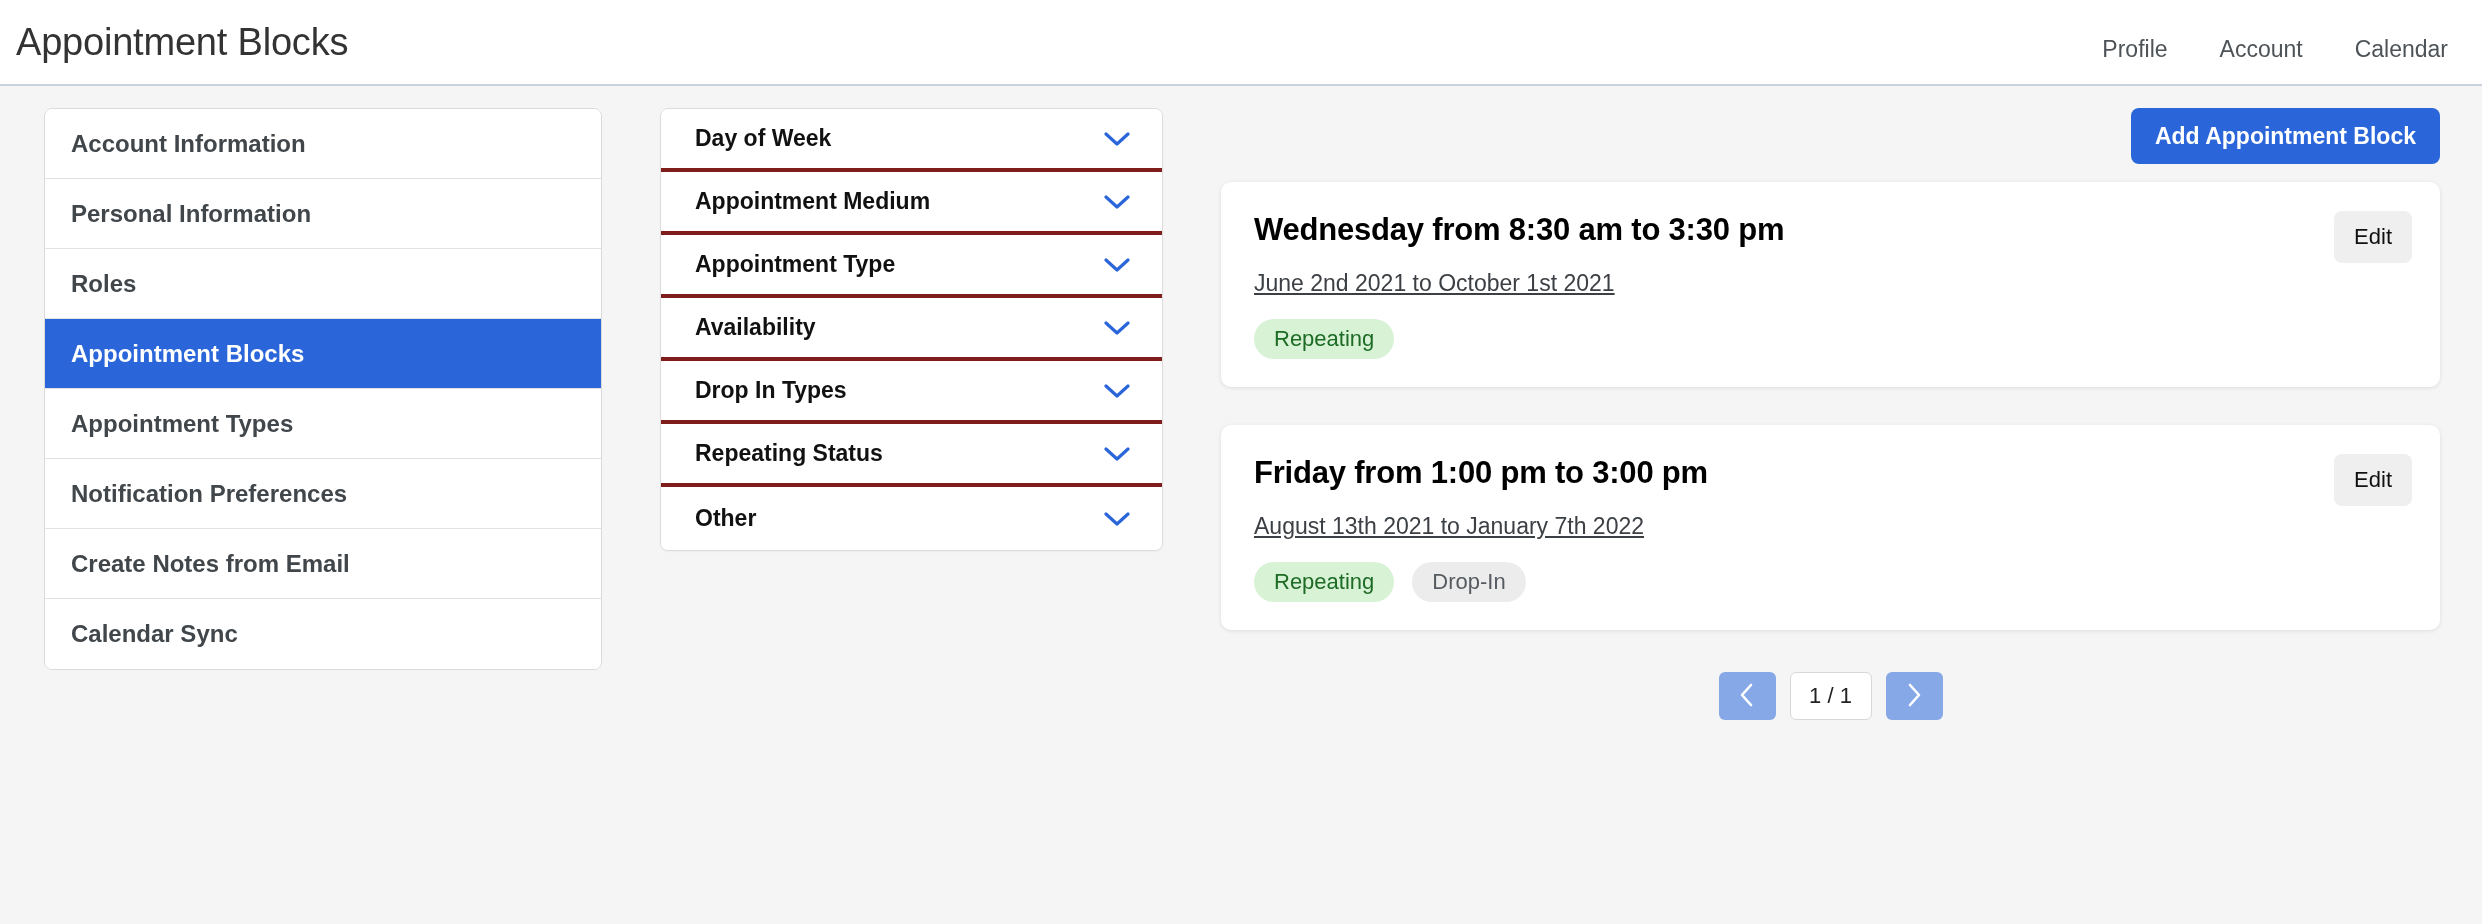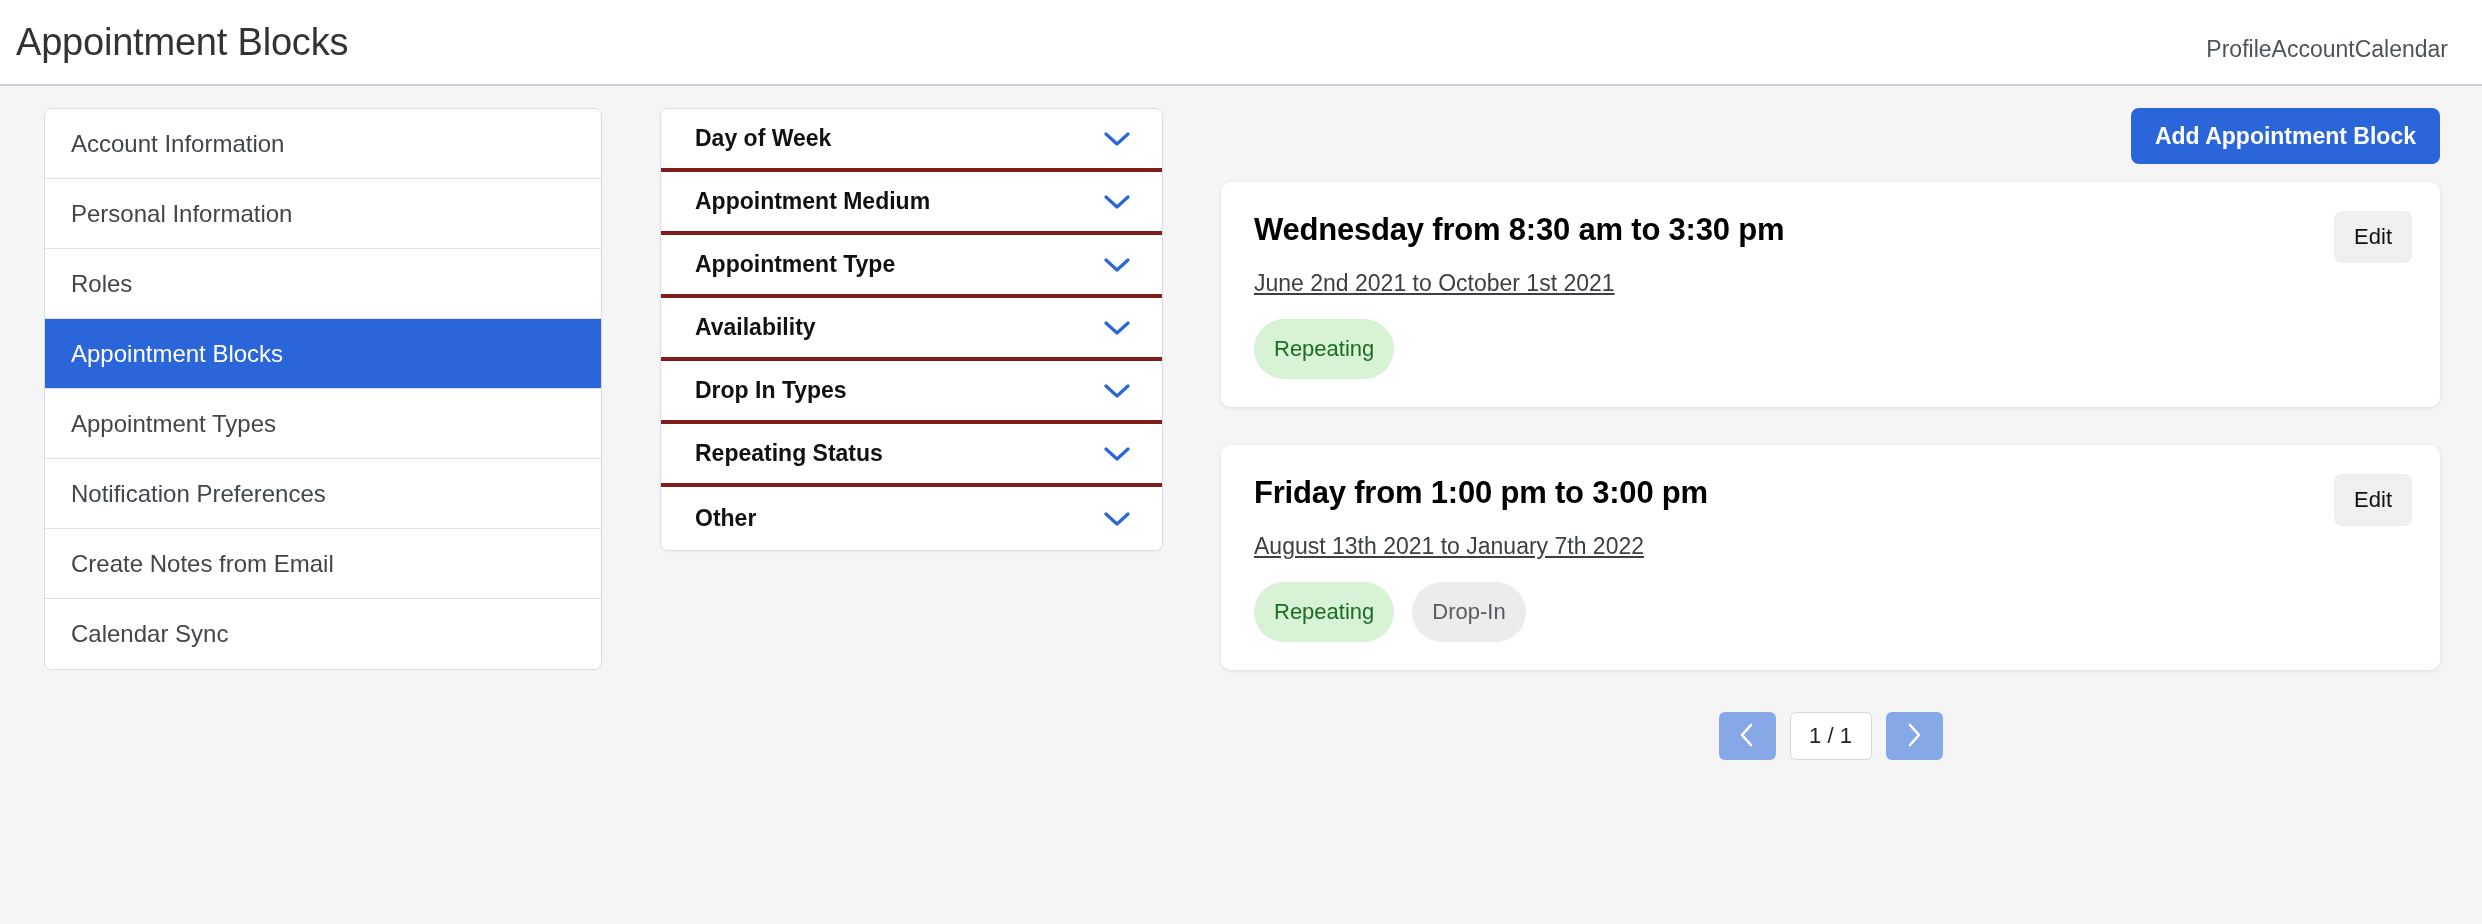--- a/index.html
+++ b/index.html
@@ -32,20 +32,21 @@
     font-size: 38px;
     font-weight: 400;
     color: #333333;
     letter-spacing: -0.2px;
     line-height: 1;
   }
 
   .top-nav {
     display: flex;
     align-items: center;
+    gap: 52px;
     padding-top: 14px;
   }
 
   .top-nav-link {
     font-size: 23px;
     color: #4e5358;
     text-decoration: none;
     cursor: pointer;
     white-space: nowrap;
   }
@@ -60,20 +61,21 @@
   }
 
   
   .settings-nav {
     width: 558px;
     flex: 0 0 558px;
     background: #ffffff;
     border: 1px solid #dadada;
     border-radius: 8px;
     overflow: hidden;
+    font-weight: bold;
   }
 
   .settings-nav-item {
     height: 70px;
     display: flex;
     align-items: center;
     padding: 0 26px;
     font-size: 24px;
     color: #41464b;
     border-bottom: 1px solid #e2e2e2;
@@ -187,21 +189,21 @@
 
   .badge-row {
     display: flex;
     gap: 18px;
     align-items: center;
   }
 
   .badge {
     font-size: 22px;
     border-radius: 999px;
-    padding: 17px 20px;
+    padding: 7px 20px;
     white-space: nowrap;
     line-height: 1.2;
   }
 
   .badge.green {
     background: #d8f2d6;
     color: #1d6b25;
   }
 
   .badge.gray {

